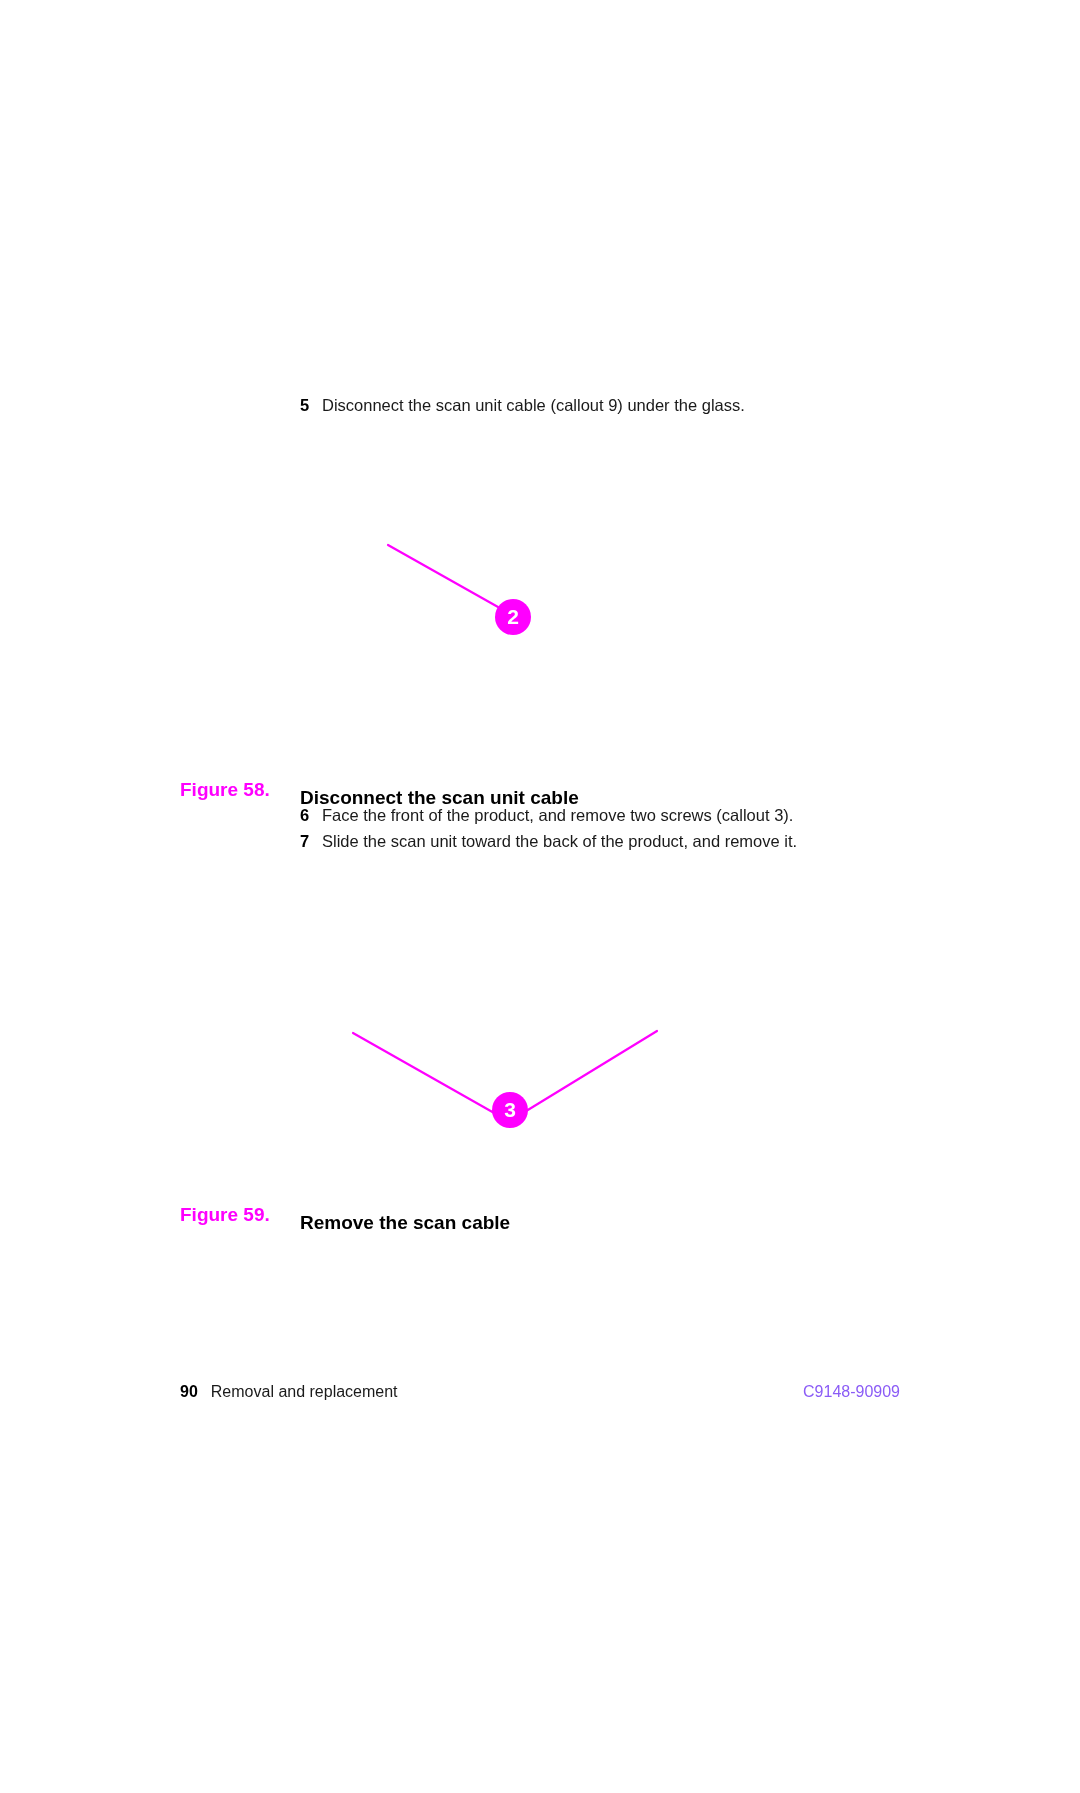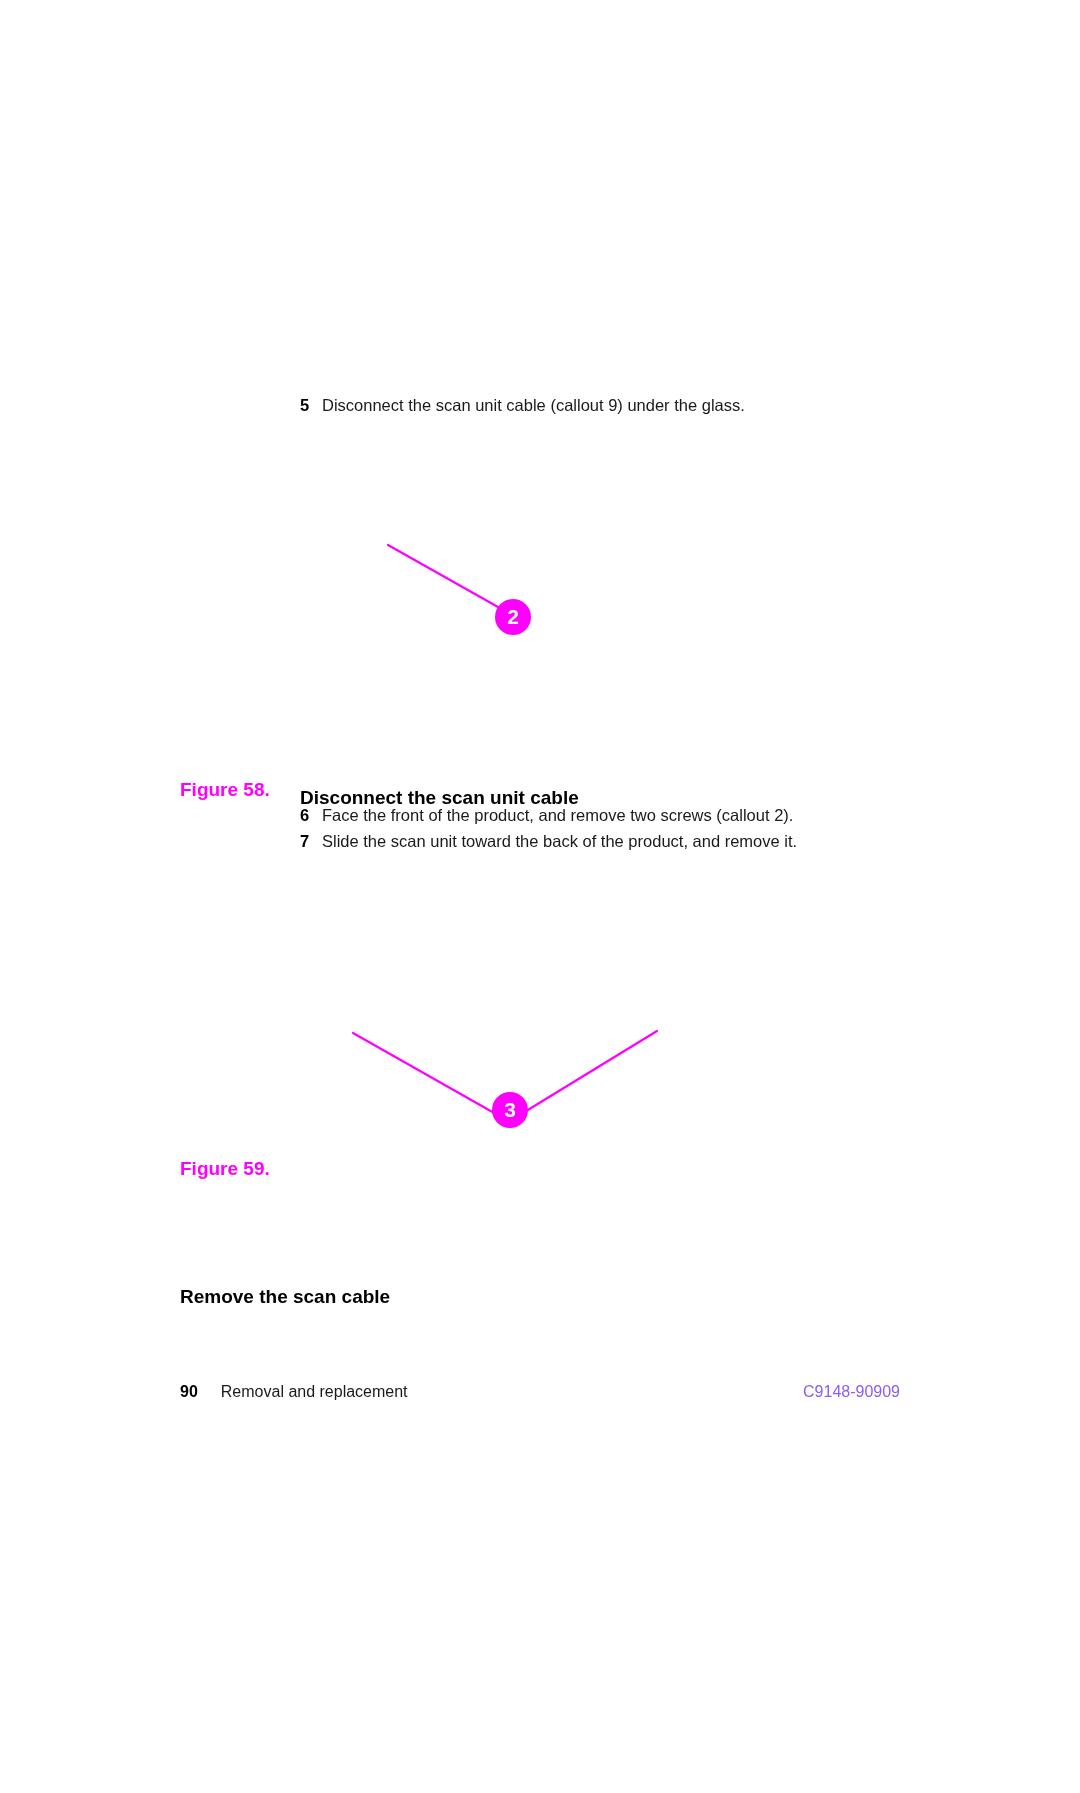--- a/index.html
+++ b/index.html
@@ -70,21 +70,21 @@
     font-size: 16px;
     line-height: 20px;
     color: #1a1a1a;
   }
   .footer-left {
     display: flex;
     align-items: baseline;
   }
   .footer-page-num {
     font-weight: bold;
-    margin-right: 23px;
+    margin-right: 13px;
     color: #000000;
   }
   .footer-right {
     color: #8b5cf6;
   }
 
   
   .callout-art {
     position: absolute;
     pointer-events: none;
@@ -121,39 +121,39 @@
     </div>
   </div>
 
   <div class="figure-row" style="left:180px; top:780px;">
     <span class="figure-label">Figure 58.</span>
     <span class="figure-caption">Disconnect the scan unit cable</span>
   </div>
 
   <div class="step" style="left:300px; top:805px;">
     <span class="step-num">6</span>
-    <span class="step-text">Face the front of the product, and remove two screws (callout 2).</span>
+    <span class="step-text">Face the front of the product, and remove two screws (callout 3).</span>
   </div>
 
   <div class="step" style="left:300px; top:831px;">
     <span class="step-num">7</span>
     <span class="step-text">Slide the scan unit toward the back of the product, and remove it.</span>
   </div>
 
   <div class="callout-art" style="left:340px; top:1020px; width:340px; height:130px;">
     <svg width="340" height="130" viewBox="0 0 340 130">
       <line x1="13" y1="13" x2="163" y2="98" stroke="#ff00ff" stroke-width="2.2" stroke-linecap="round"></line>
       <line x1="317" y1="11" x2="178" y2="96" stroke="#ff00ff" stroke-width="2.2" stroke-linecap="round"></line>
     </svg>
     <div class="callout-badge" style="left:152px; top:72px;">
       <span>3</span>
     </div>
   </div>
 
-  <div class="figure-row" style="left:180px; top:1159px;flex-direction:column;">
+  <div class="figure-row" style="left:180px; top:1205px;">
     <span class="figure-label">Figure 59.</span>
     <span class="figure-caption">Remove the scan cable</span>
   </div>
 
   <div id="footer">
     <div class="footer-left">
       <span class="footer-page-num">90</span>
       <span>Removal and replacement</span>
     </div>
     <div class="footer-right">C9148-90909</div>

